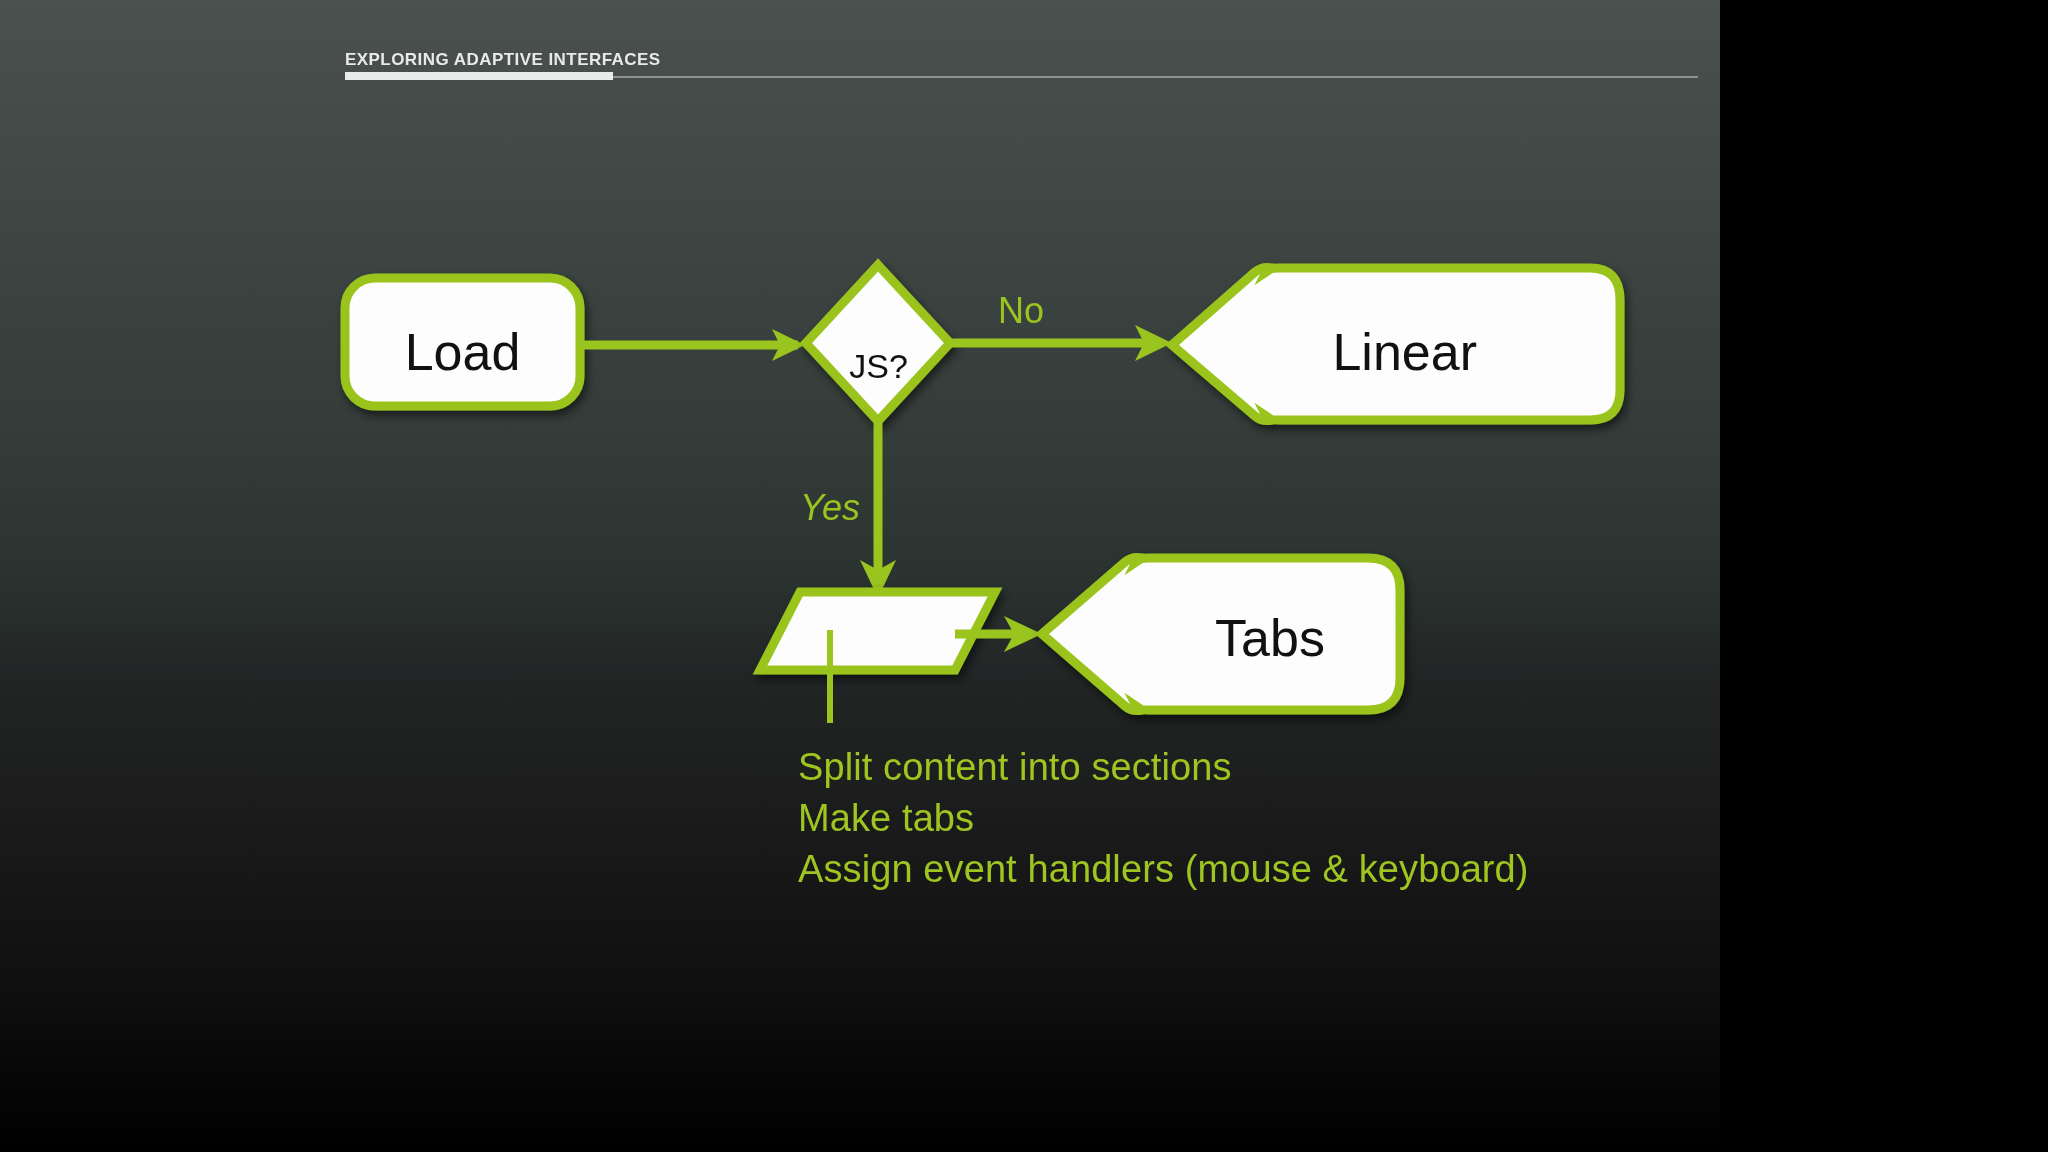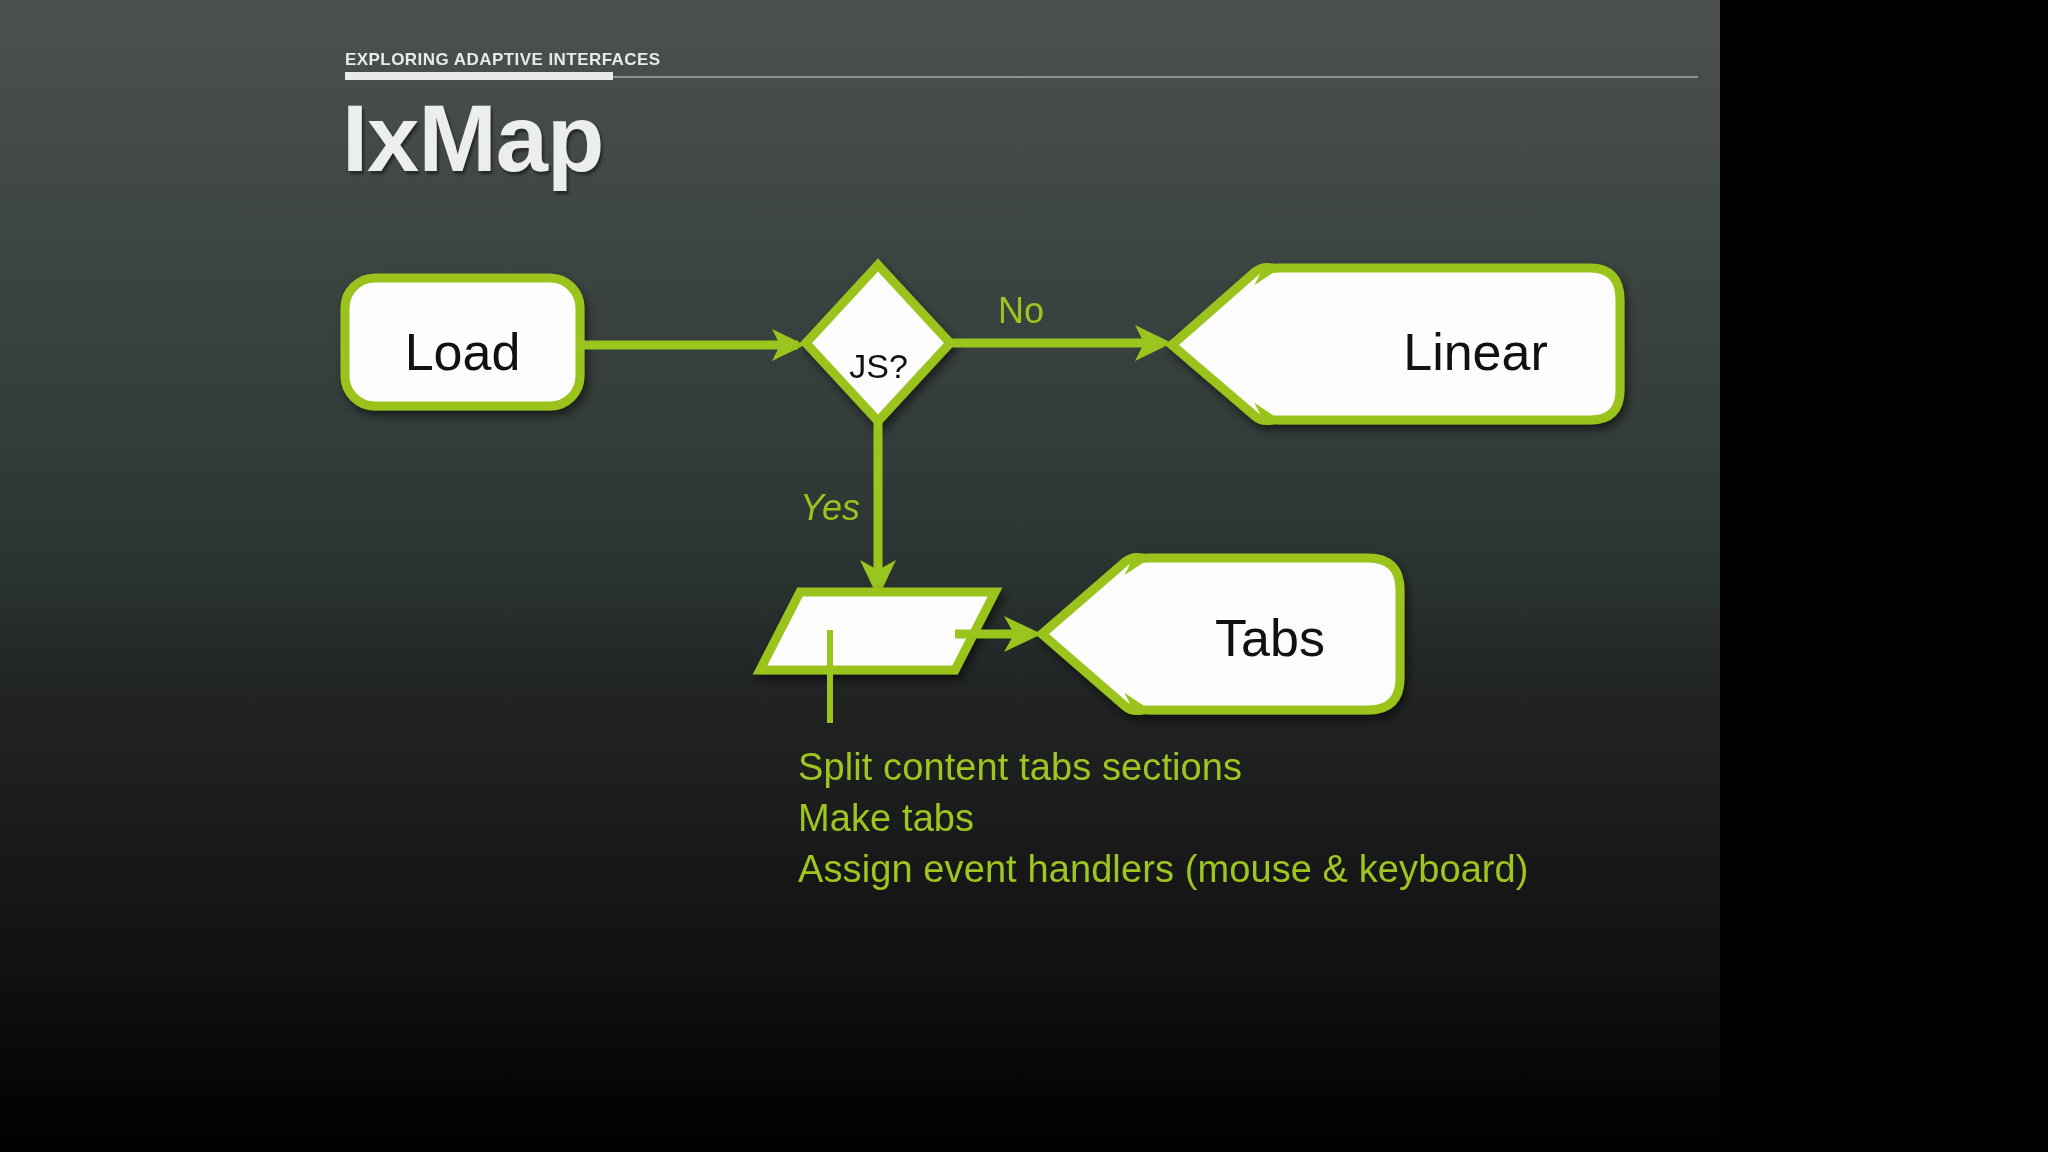--- a/index.html
+++ b/index.html
@@ -80,21 +80,21 @@
   }
   .edge-label {
     position:absolute;
     color:#9ac41e;
     font-size:36px;
     white-space:nowrap;
   }
 
   .lbl-load   { left:345px; top:322px; width:235px; }
   .lbl-js     { left:805px; top:321px; width:147px; font-size:34px;margin-top:26px; }
-  .lbl-linear { left:1363px; top:322px; width:225px; }
+  .lbl-linear { left:1252px; top:322px; width:225px;text-align:right; }
   .lbl-tabs   { left:1175px; top:608px; width:190px; }
 
   .lbl-no  { left:998px; top:290px; }
   .lbl-yes { left:800px; top:487px;font-style:italic; }
 
   .notes {
     position:absolute;
     left:798px; top:742px;
     color:#9ec520;
     font-size:38px;
@@ -104,21 +104,20 @@
   .notes div { letter-spacing:.1px; }
 </style>
 </head>
 <body>
 
 <div class="slide">
 
   <div class="kicker">EXPLORING ADAPTIVE INTERFACES</div>
   <div class="rule-thin"></div>
   <div class="rule-thick"></div>
-  <div class="title">IxMap</div>
 
   <div class="diagram">
   <svg viewBox="0 0 2048 1152" xmlns="http://www.w3.org/2000/svg">
     <defs>
       <filter id="sh" x="-30%" y="-30%" width="170%" height="180%">
         <feDropShadow dx="3" dy="5" stdDeviation="5" flood-color="#000" flood-opacity="0.55"></feDropShadow>
       </filter>
     </defs>
 
     <g stroke="#9AC41E" fill="none" stroke-width="9" stroke-linecap="butt">
@@ -178,18 +177,18 @@
 
   <div class="node-label lbl-load">Load</div>
   <div class="node-label lbl-js">JS?</div>
   <div class="node-label lbl-linear">Linear</div>
   <div class="node-label lbl-tabs">Tabs</div>
 
   <div class="edge-label lbl-no">No</div>
   <div class="edge-label lbl-yes">Yes</div>
 
   <div class="notes">
-    <div>Split content tabs sections</div>
+    <div>Split content into sections</div>
     <div>Make tabs</div>
     <div>Assign event handlers (mouse &amp; keyboard)</div>
   </div>
 
 </div>
 
 </body></html>

